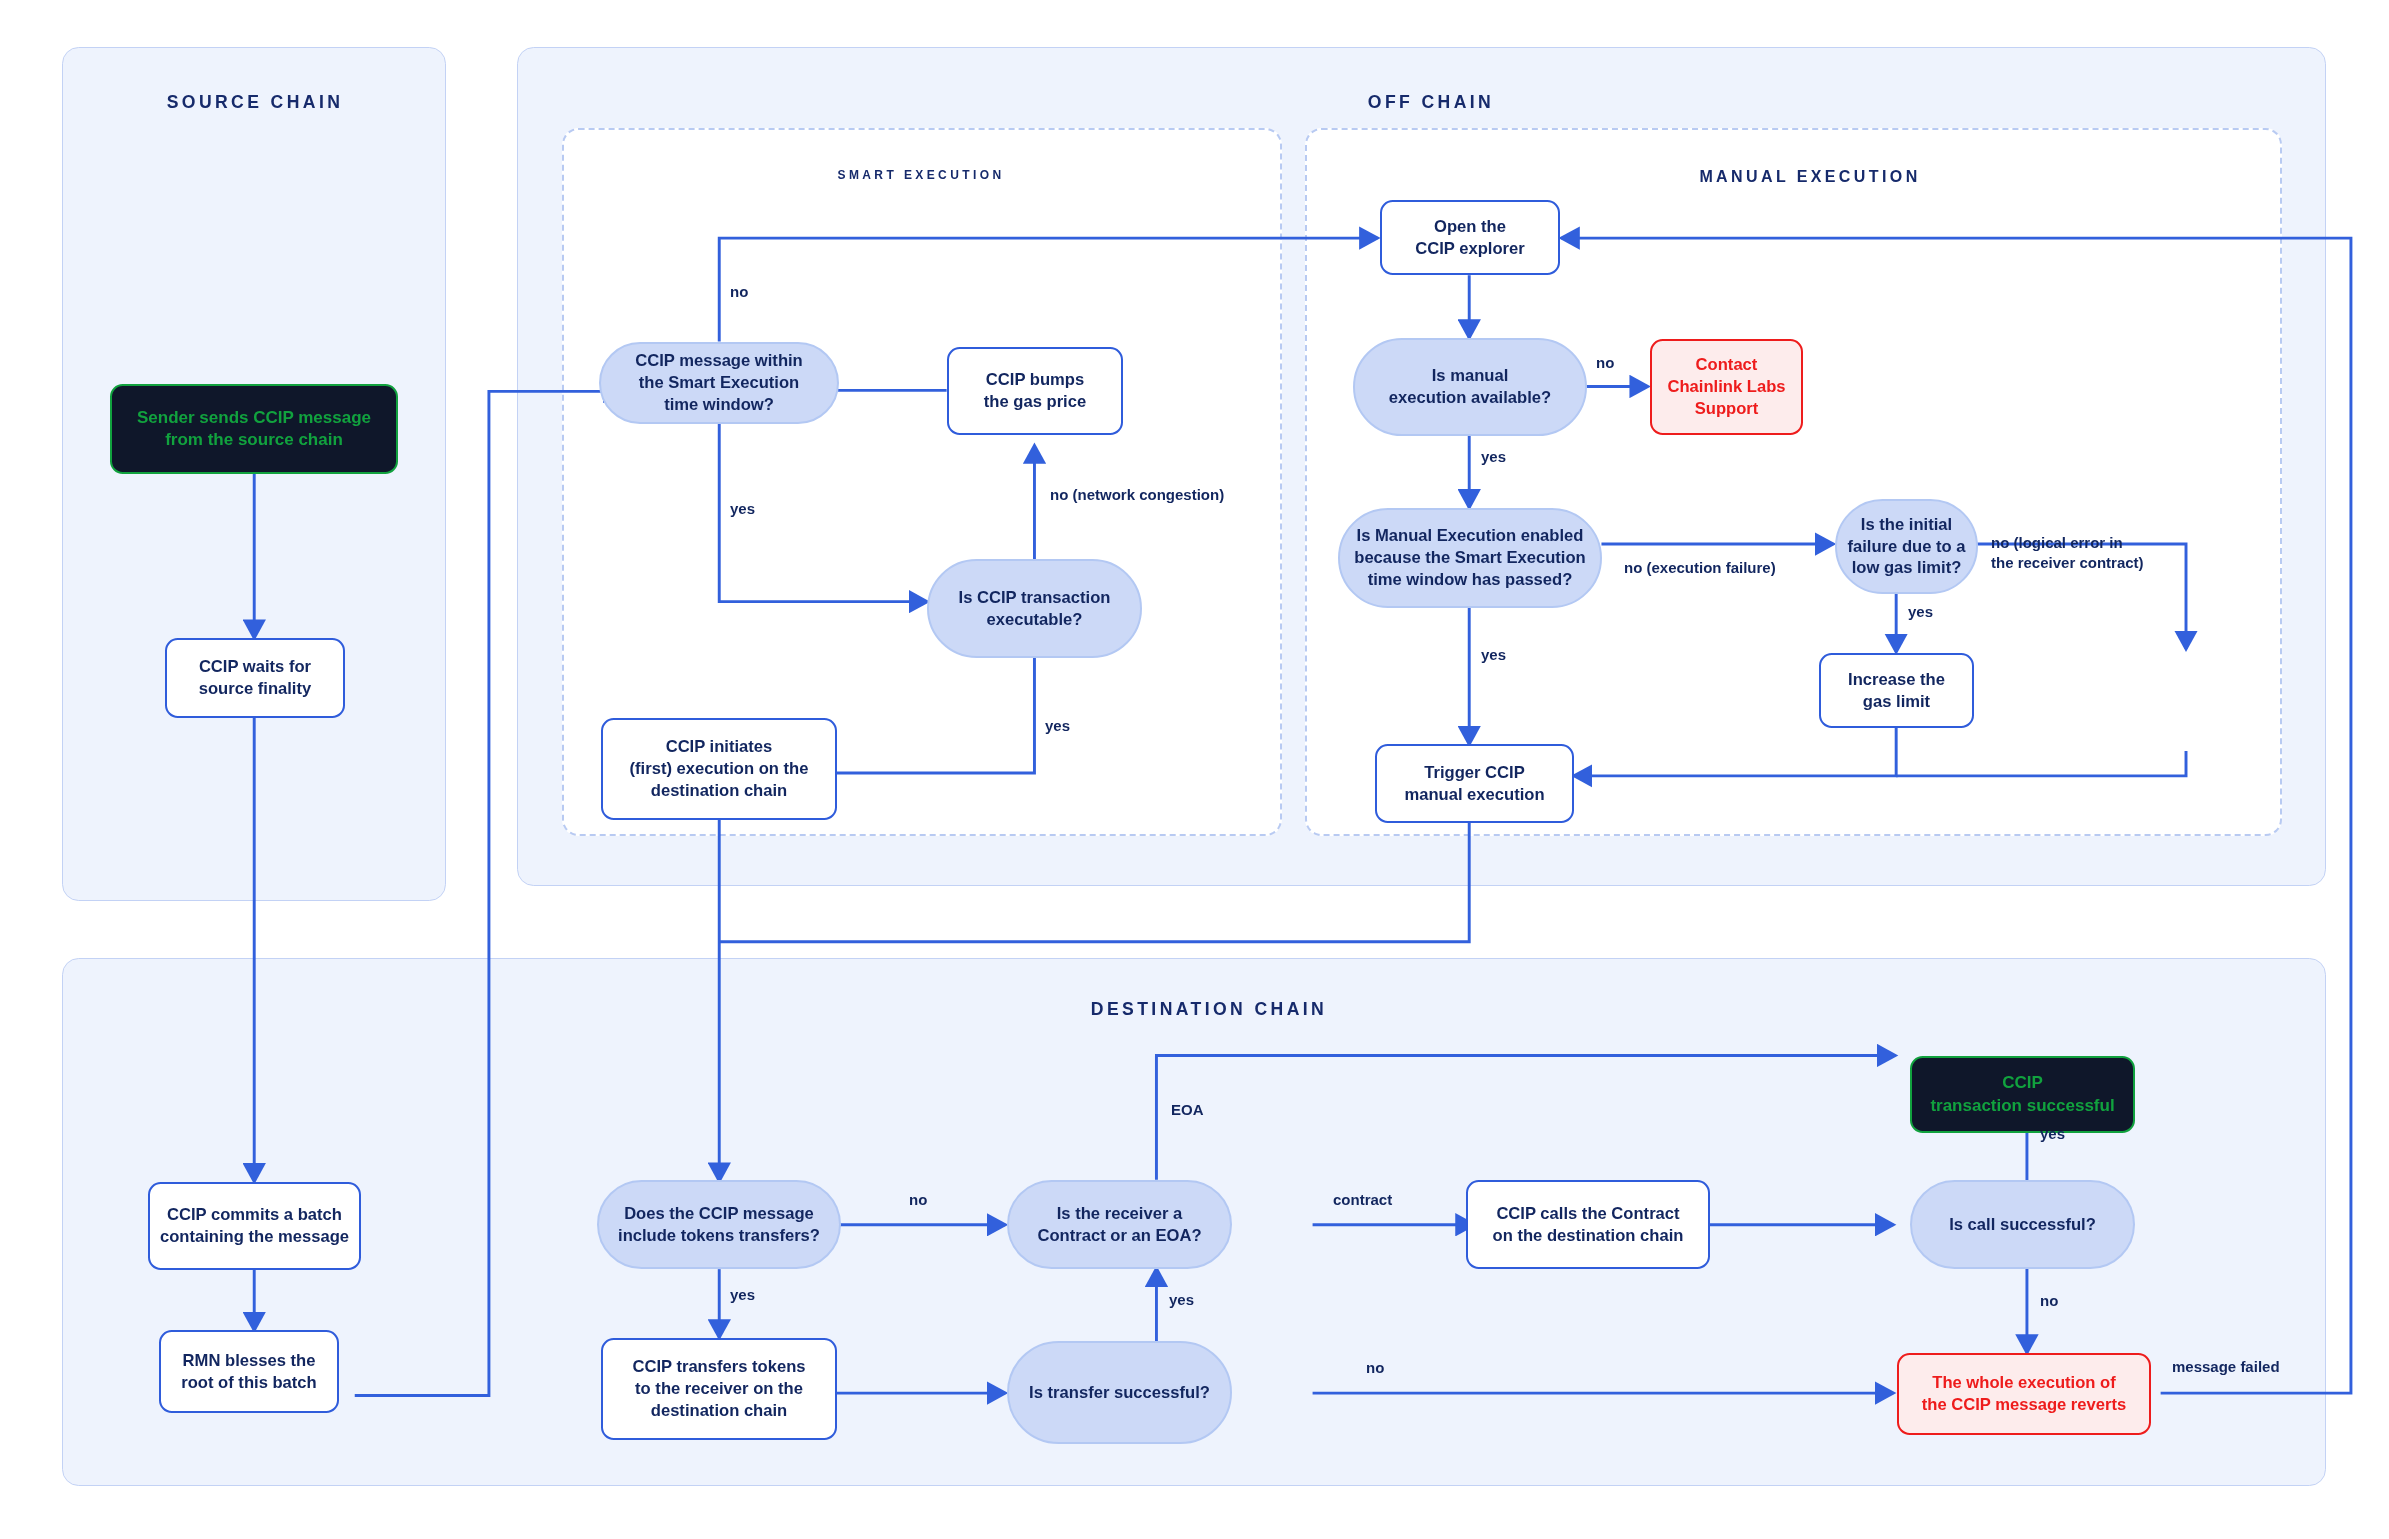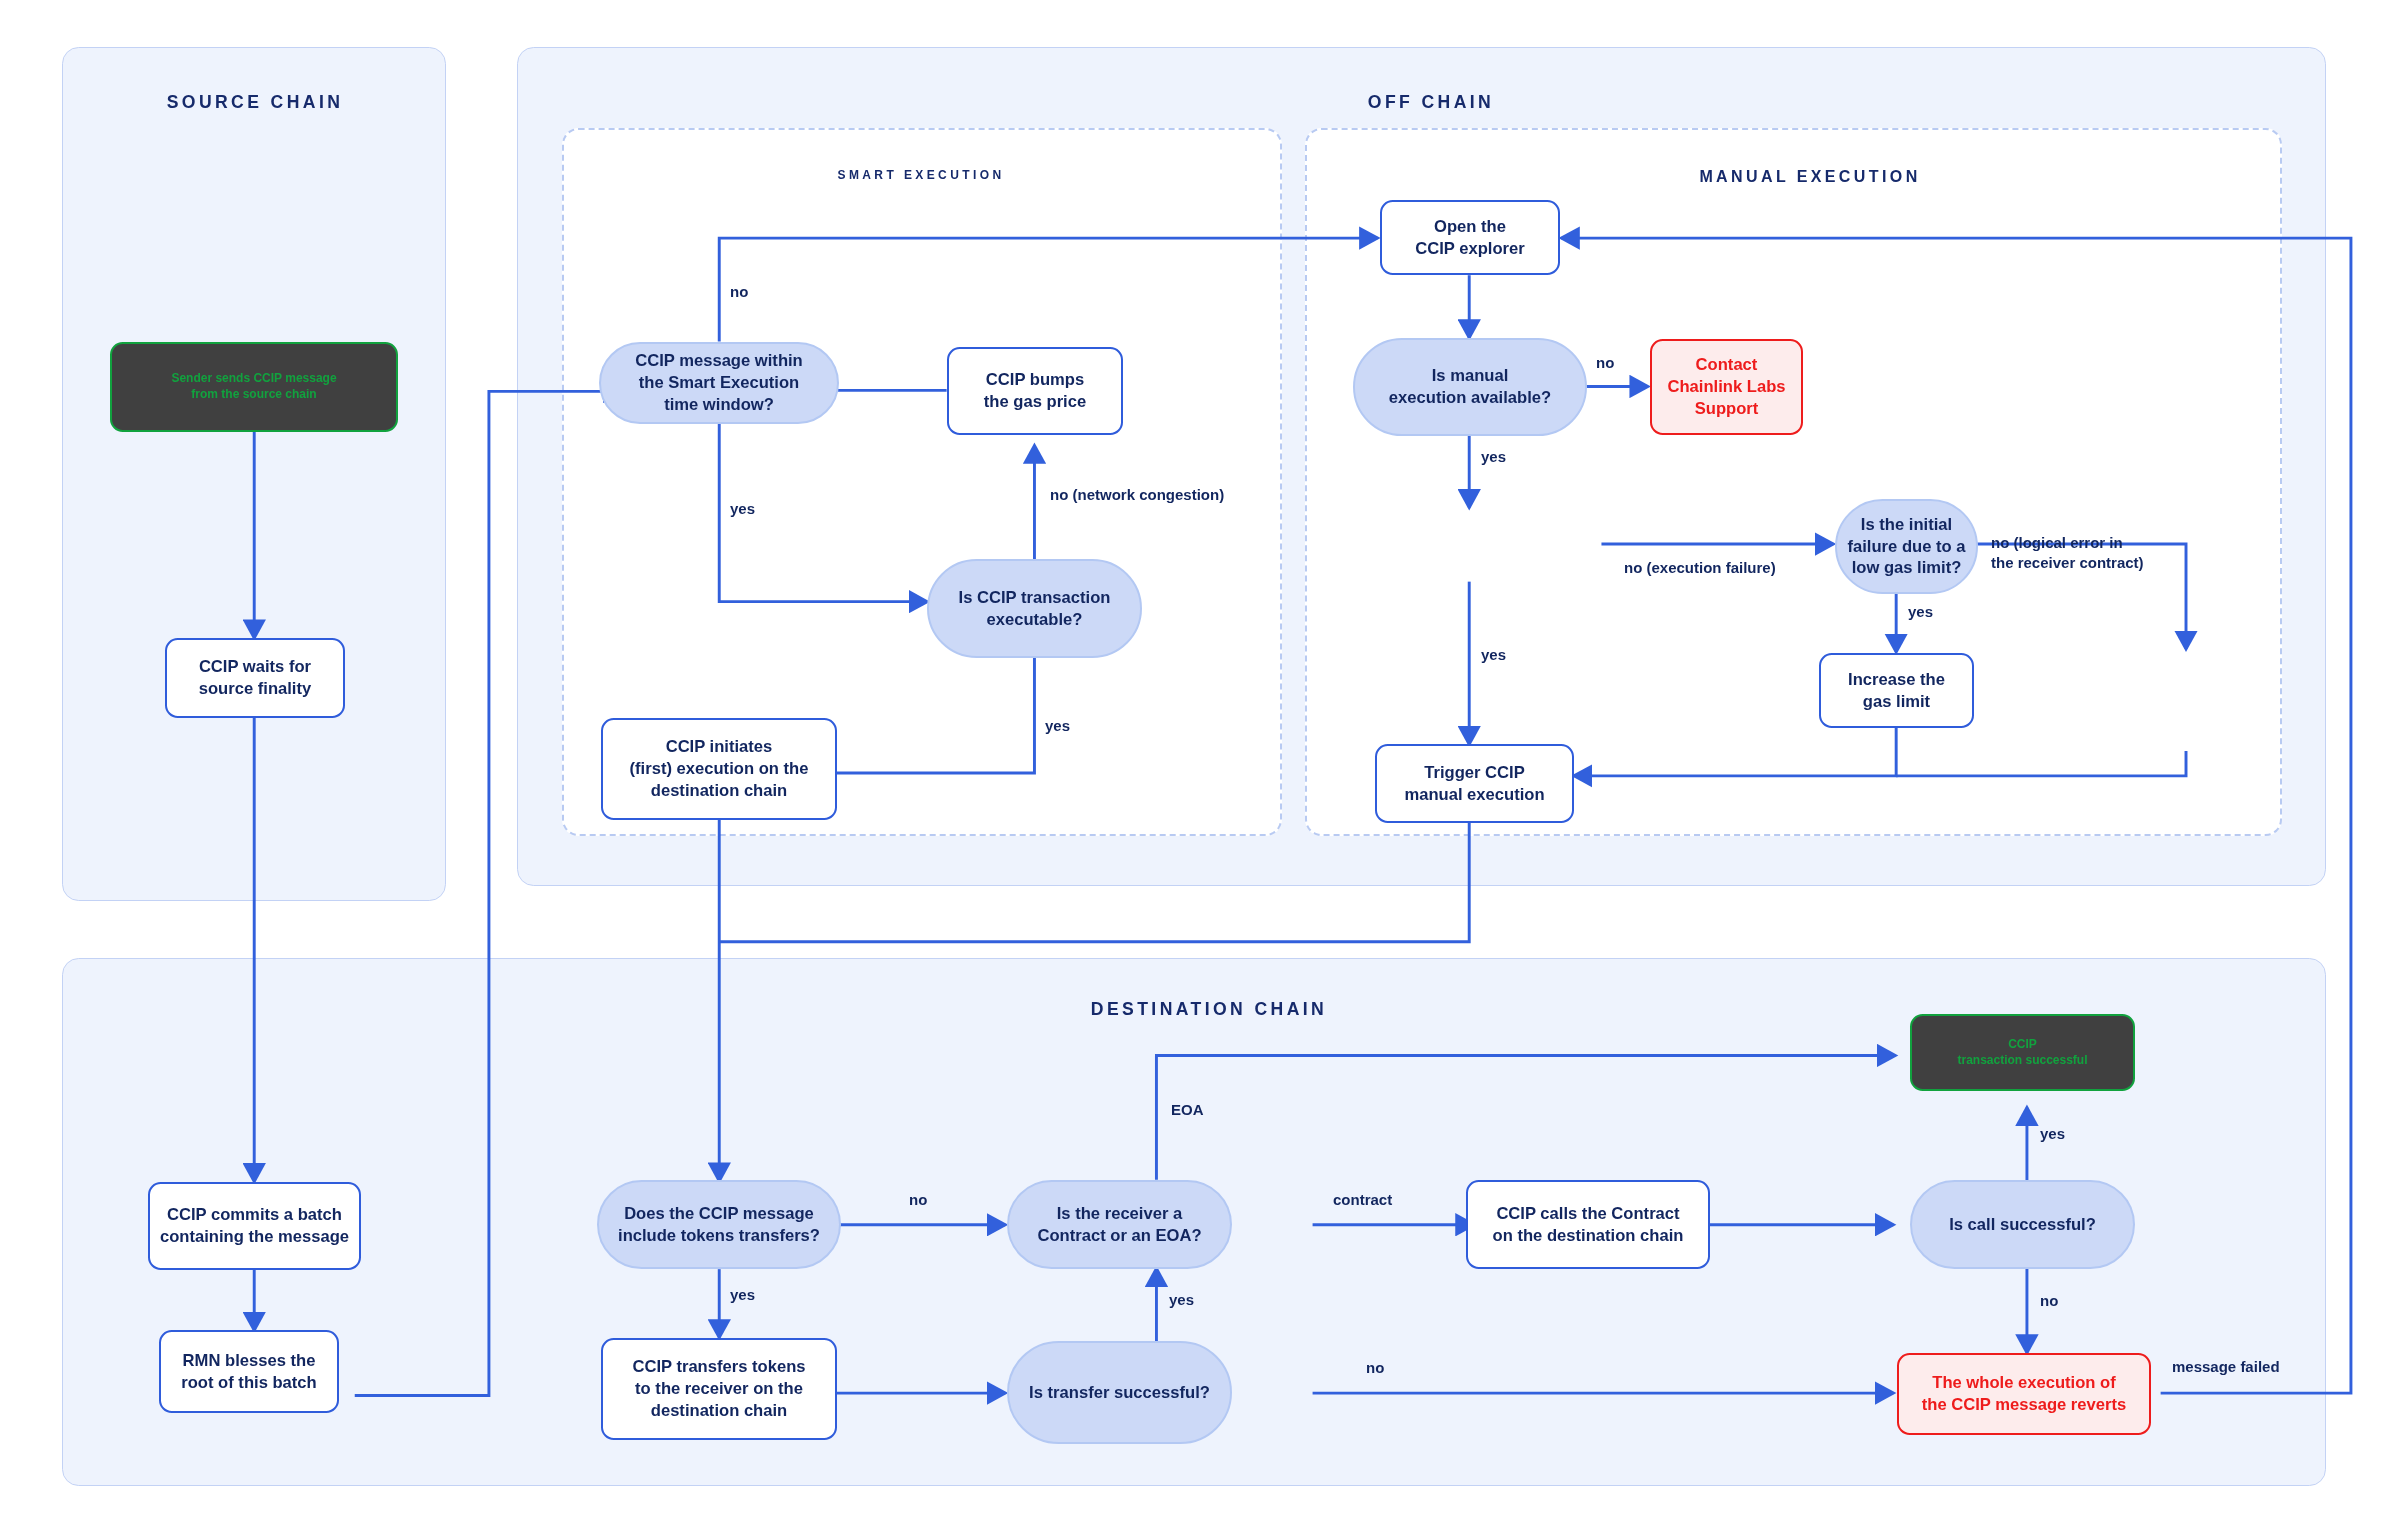--- a/index.html
+++ b/index.html
@@ -16,21 +16,21 @@
     color:#162a6b;font-weight:700;font-size:17.6px;letter-spacing:3.4px;
     transform:translateX(-50%);
   }
 
   .node{
     position:absolute;box-sizing:border-box;display:flex;align-items:center;justify-content:center;
     text-align:center;line-height:1.32;font-weight:700;padding:2.9px 5.9px;
   }
   .n-proc{background:#ffffff;border:2px solid #2f5cdb;border-radius:12.7px;color:#12265f;font-size:16.6px;}
   .n-dec{background:#ccd9f7;border:2px solid #b3c8f3;border-radius:488px;color:#12265f;font-size:16.6px;}
-  .n-ok{background:#404040;border:2px solid #11a23e;border-radius:12.7px;color:#11a23e;font-size:12px;}
+  .n-ok{background:#0f172a;border:2px solid #11a23e;border-radius:12.7px;color:#11a23e;font-size:17px;margin-top:42px;}
   .n-err{background:#fdecec;border:2px solid #ee1c1c;border-radius:12.7px;color:#ee1c1c;font-size:16.6px;}
 
   .elabel{
     position:absolute;white-space:nowrap;color:#12265f;font-weight:700;font-size:15px;
     background:transparent;
   }
 </style>
 </head>
 <body>
 
@@ -117,20 +117,21 @@
   <div class="node n-dec" style="left:927px;top:559px;width:215px;height:99px;">Is CCIP transaction<br>executable?</div>
 
   <div class="node n-proc" style="left:601px;top:718px;width:236px;height:102px;">CCIP initiates<br>(first) execution on the<br>destination chain</div>
 
   <div class="node n-proc" style="left:1380px;top:200px;width:180px;height:75px;">Open the<br>CCIP explorer</div>
 
   <div class="node n-dec" style="left:1353px;top:338px;width:234px;height:98px;">Is manual<br>execution available?</div>
 
   <div class="node n-err" style="left:1650px;top:339px;width:153px;height:96px;">Contact<br>Chainlink Labs<br>Support</div>
 
+  <div class="node n-dec" style="left:1338px;top:508px;width:264px;height:100px;">Is Manual Execution enabled<br>because the Smart Execution<br>time window has passed?</div>
 
   <div class="node n-dec" style="left:1835px;top:499px;width:143px;height:95px;">Is the initial<br>failure due to a<br>low gas limit?</div>
 
   <div class="node n-proc" style="left:1819px;top:653px;width:155px;height:75px;">Increase the<br>gas limit</div>
 
 
   <div class="node n-proc" style="left:1375px;top:744px;width:199px;height:79px;">Trigger CCIP<br>manual execution</div>
 
   <div class="node n-dec" style="left:597px;top:1180px;width:244px;height:89px;">Does the CCIP message<br>include tokens transfers?</div>
 

